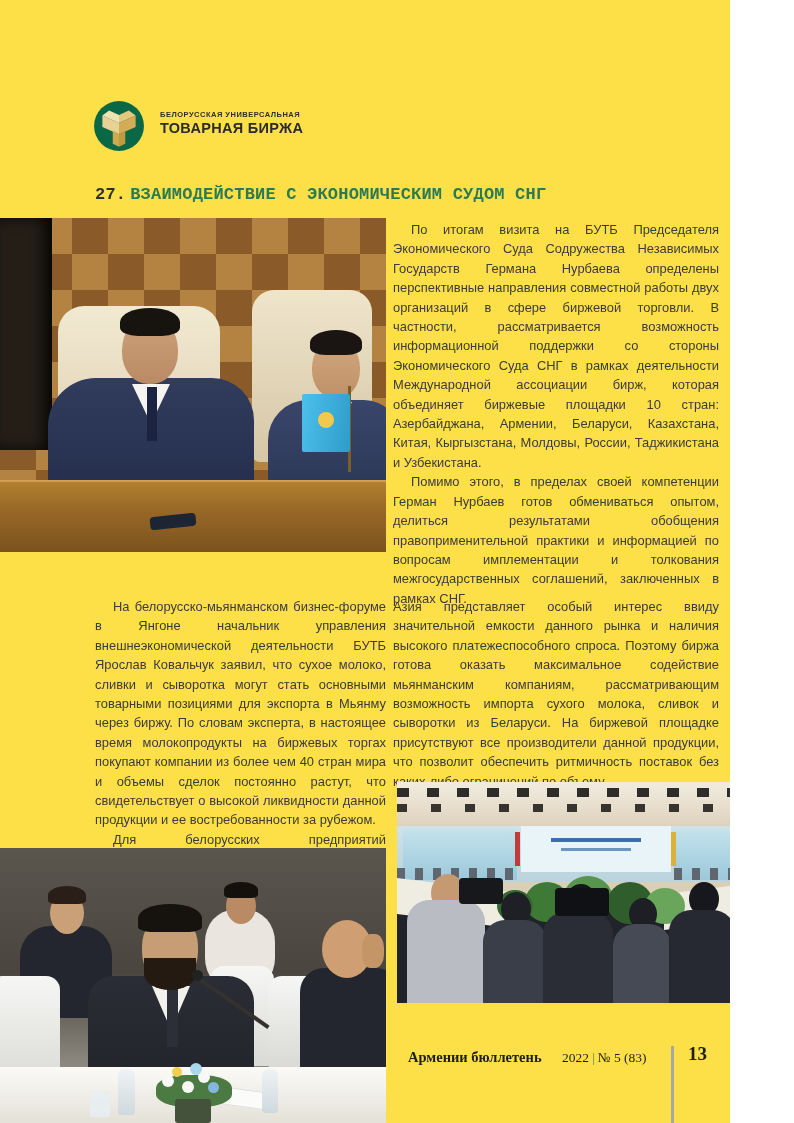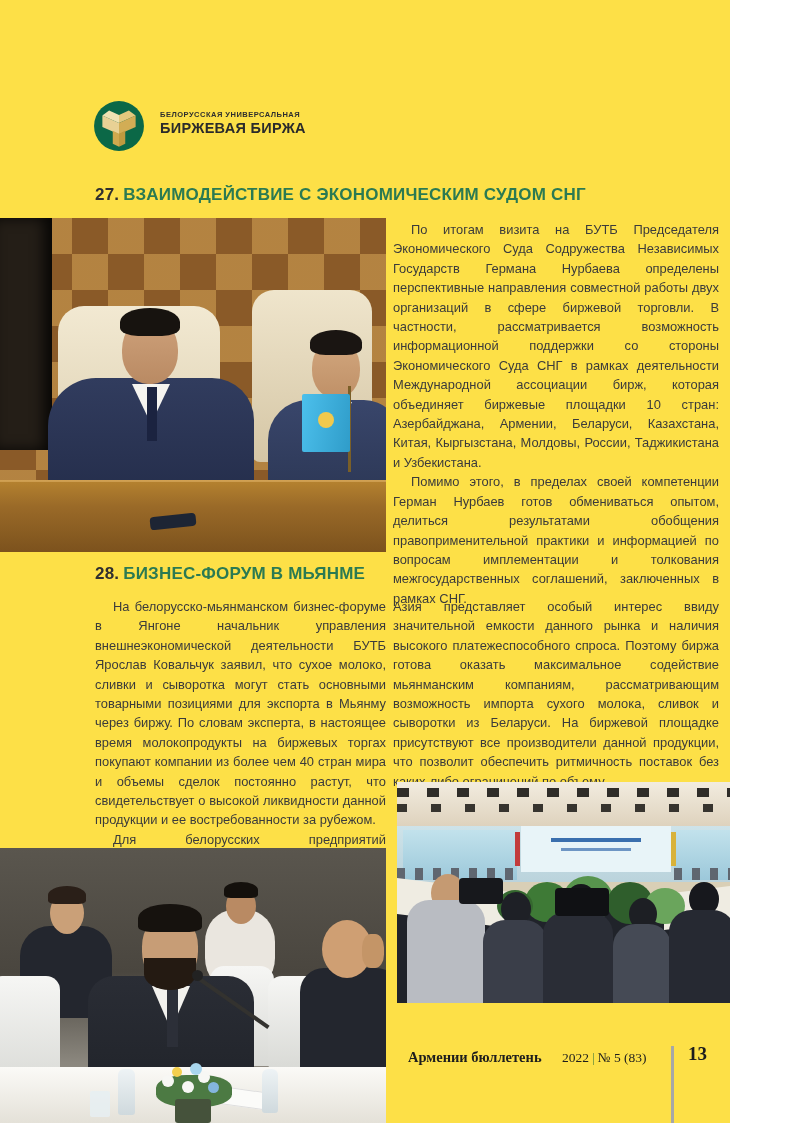--- a/index.html
+++ b/index.html
@@ -10,21 +10,21 @@
   
   .logo-circle{left:93px;top:100px;width:52px;height:52px;}
   .brand{left:160px;top:110px;width:190px;color:#2b2b2b;}
   .brand-l1{font-size:7.5px;font-weight:bold;letter-spacing:.5px;color:#2e2e2e;}
   .brand-l2{font-size:14.5px;font-weight:bold;letter-spacing:.3px;margin-top:1px;color:#2b2b2b;}
   .rubric{right:77px;top:106px;font-family:"Liberation Serif",serif;font-weight:bold;
           font-size:16.5px;letter-spacing:1.5px;color:#1c1c1c;}
 
   
   .h-art{left:95px;font-size:17px;font-weight:bold;letter-spacing:.2px;white-space:nowrap;}
-  .h27{top:185px;} .h28{top:564px;}
+  .h27{top:185px;font-family:Liberation Mono, monospace;} .h28{top:564px;}
   .h-num{color:#2f2f2f;margin-right:4px;}
   .h-title{color:#2b7a52;}
 
   
   .col{line-height:19.4px;font-size:12.9px;text-align:justify;color:#3b3b3b;}
   .col p{margin:0;text-indent:18px;}
   .art27-col{left:393px;top:220px;width:326px;}
   .art28-left{left:95px;top:597px;width:291px;}
   .art28-right{left:393px;top:597px;width:326px;}
 
@@ -153,21 +153,21 @@
       <polygon points="50,44 18,30 31,20 50,29" fill="#f0e2b2"></polygon>
       <polygon points="50,44 82,30 69,20 50,29" fill="#e3c87e"></polygon>
       <polygon points="18,30 50,44 50,66 18,52" fill="#e8d195"></polygon>
       <polygon points="82,30 50,44 50,66 82,52" fill="#d2ad55"></polygon>
       <polygon points="38,59 50,65 50,90 38,84" fill="#cfa94e"></polygon>
       <polygon points="62,59 50,65 50,90 62,84" fill="#bf9a3f"></polygon>
     </svg>
   </div>
   <div class="abs brand">
     <div class="brand-l1">БЕЛОРУССКАЯ УНИВЕРСАЛЬНАЯ</div>
-    <div class="brand-l2">БИРЖЕВАЯ БИРЖА</div>
+    <div class="brand-l2">ТОВАРНАЯ БИРЖА</div>
   </div>
 
   <div class="abs h-art h27">
     <span class="h-num">27.</span><span class="h-title">ВЗАИМОДЕЙСТВИЕ С ЭКОНОМИЧЕСКИМ СУДОМ СНГ</span>
   </div>
 
   <div class="abs photo1">
     <div class="p1-shelf"></div>
     <div class="p1-chair-l"></div>
     <div class="p1-chair-r"></div>
@@ -187,23 +187,20 @@
     <div class="p1-flag"></div>
     <div class="p1-sun"></div>
     <div class="p1-phone"></div>
   </div>
 
   <div class="abs col art27-col">
     <p>По итогам визита на БУТБ Председателя Экономического Суда Содружества Независимых Государств Германа Нурбаева определены перспективные направления совместной работы двух организаций в сфере биржевой торговли. В частности, рассматривается возможность информационной поддержки со стороны Экономического Суда СНГ в рамках деятельности Международной ассоциации бирж, которая объединяет биржевые площадки 10 стран: Азербайджана, Армении, Беларуси, Казахстана, Китая, Кыргызстана, Молдовы, России, Таджикистана и Узбекистана.</p>
     <p>Помимо этого, в пределах своей компетенции Герман Нурбаев готов обмениваться опытом, делиться результатами обобщения правоприменительной практики и информацией по вопросам имплементации и толкования межгосударственных соглашений, заключенных в рамках СНГ.</p>
   </div>
 
-  <div class="abs h-art h28">
-    <span class="h-num">28.</span><span class="h-title">БИЗНЕС-ФОРУМ В МЬЯНМЕ</span>
-  </div>
 
   <div class="abs col art28-left">
     <p>На белорусско-мьянманском бизнес-форуме в Янгоне начальник управления внешнеэкономической деятельности БУТБ Ярослав Ковальчук заявил, что сухое молоко, сливки и сыворотка могут стать основными товарными позициями для экспорта в Мьянму через биржу. По словам эксперта, в настоящее время молокопродукты на биржевых торгах покупают компании из более чем 40 стран мира и объемы сделок постоянно растут, что свидетельствует о высокой ликвидности данной продукции и ее востребованности за рубежом.</p>
     <p>Для белорусских предприятий молокоперерабатывающей промышленности Юго-Восточная</p>
   </div>
   <div class="abs col art28-right">
     <p style="text-indent:0">Азия представляет особый интерес ввиду значительной емкости данного рынка и наличия высокого платежеспособного спроса. Поэтому биржа готова оказать максимальное содействие мьянманским компаниям, рассматривающим возможность импорта сухого молока, сливок и сыворотки из Беларуси. На биржевой площадке присутствуют все производители данной продукции, что позволит обеспечить ритмичность поставок без каких-либо ограничений по объему.</p>
   </div>
 
   <div class="abs photo3">

